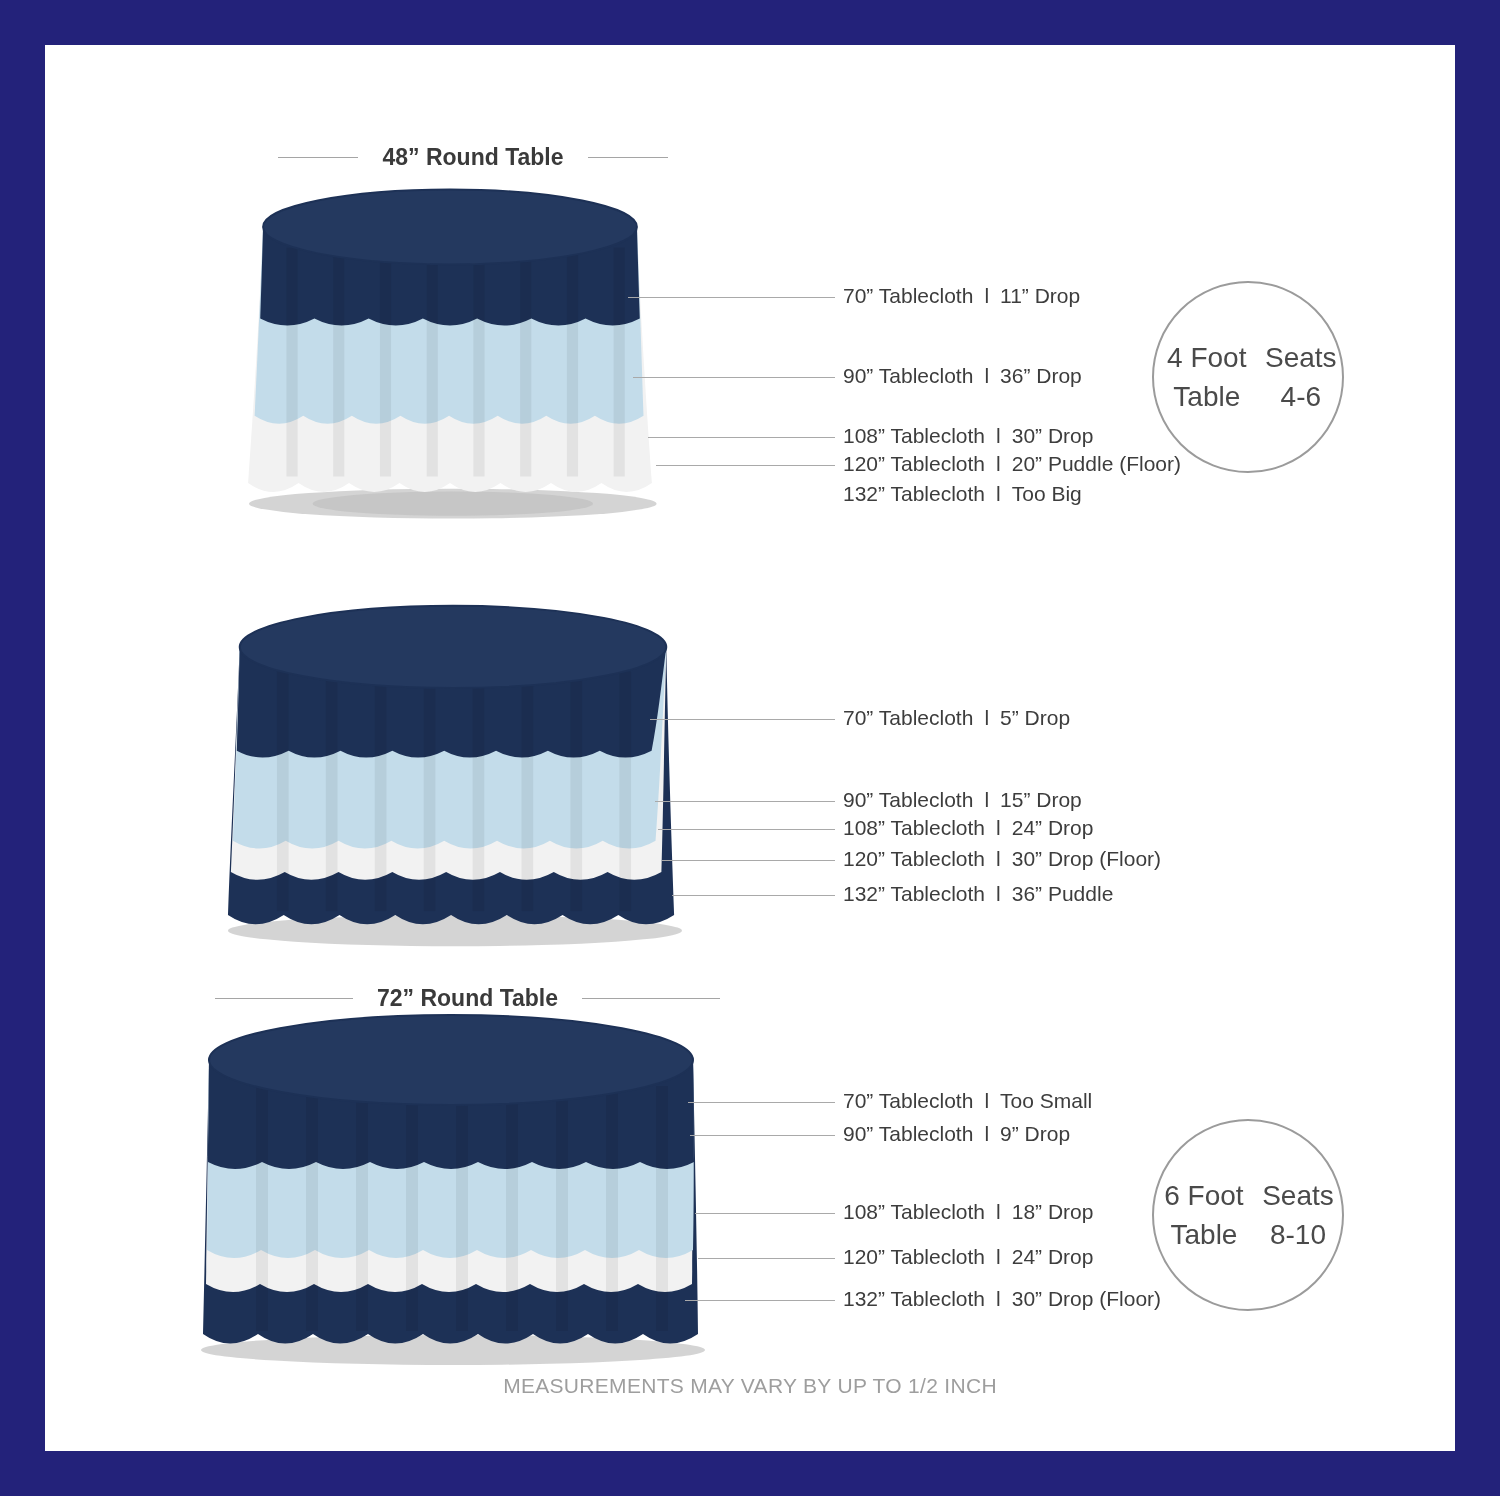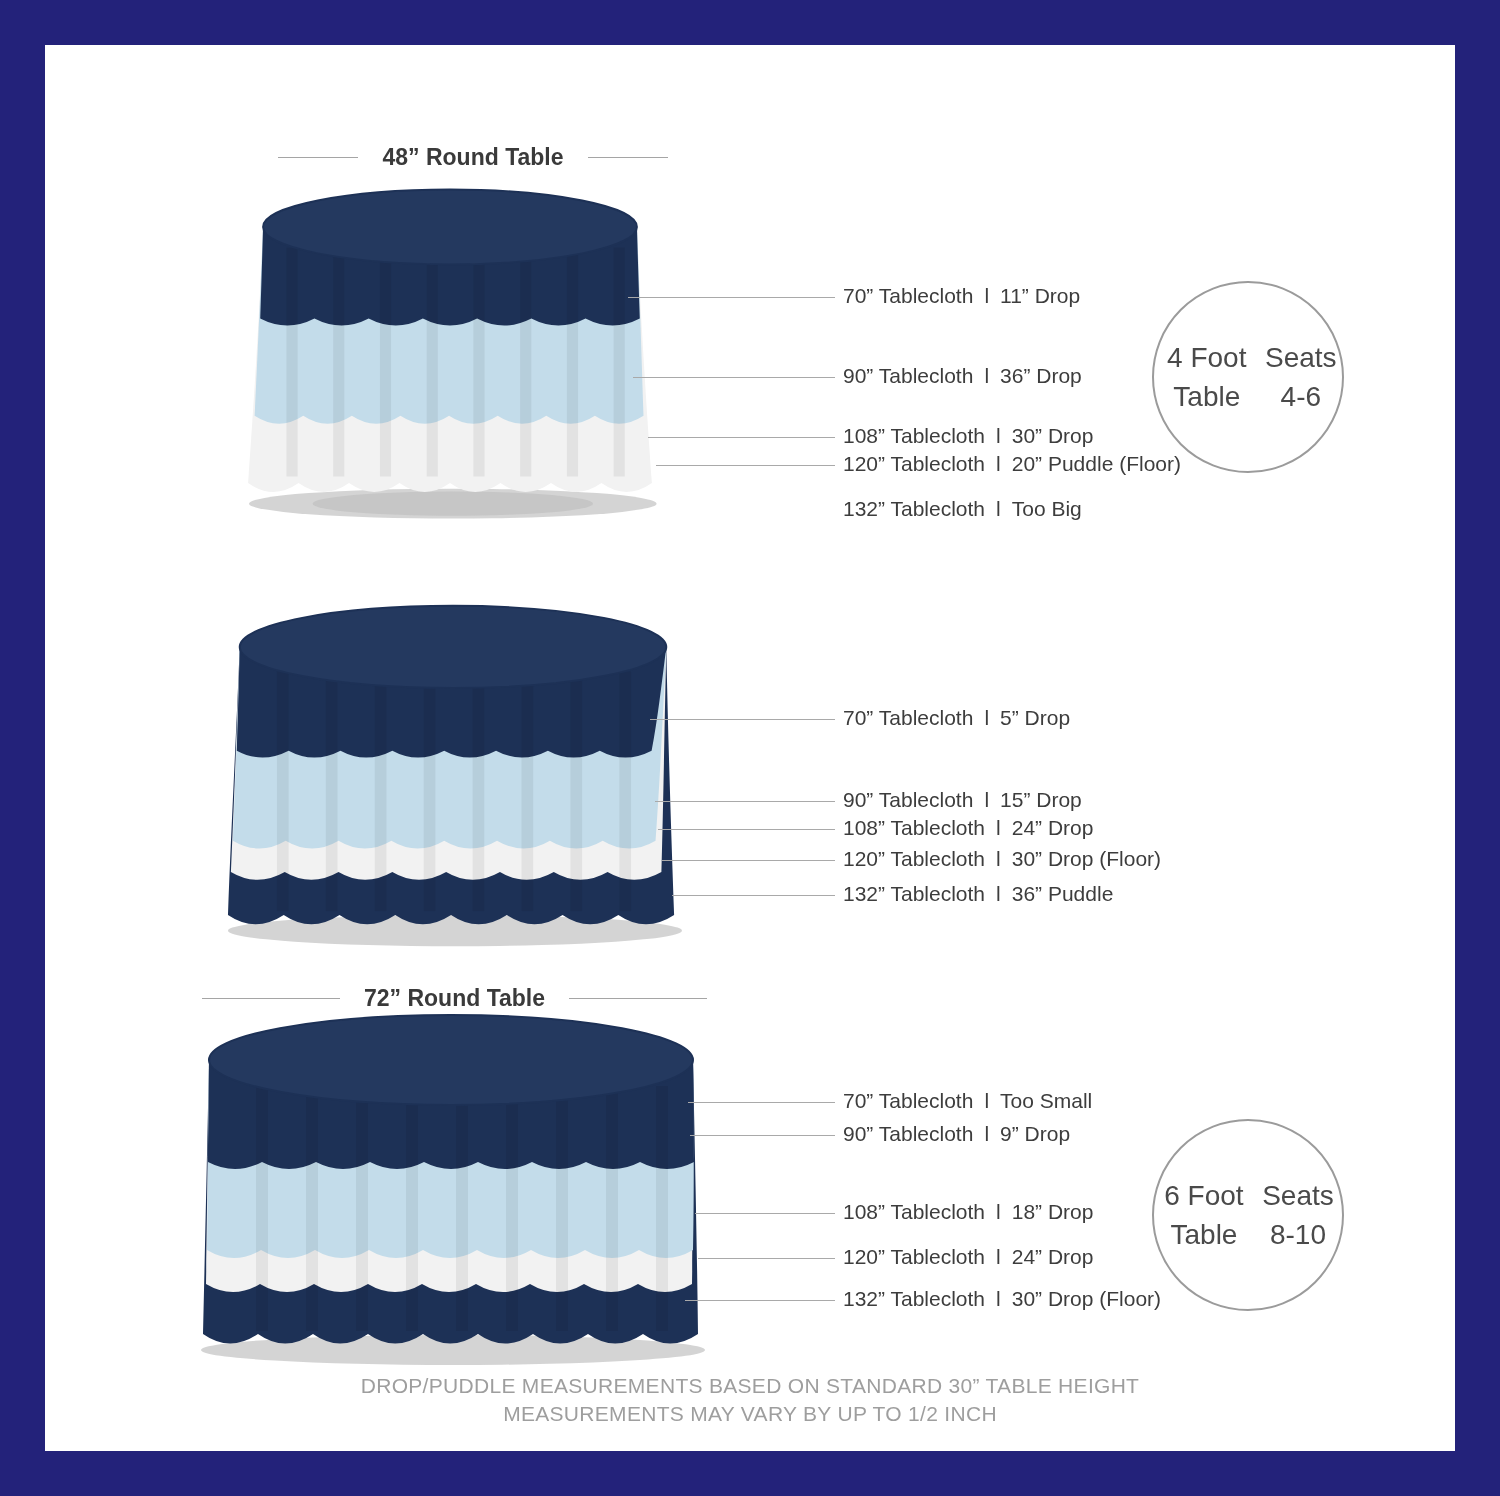--- a/index.html
+++ b/index.html
@@ -13,21 +13,21 @@
     font-size:80px;color:#2b3990;letter-spacing:-2px;
     text-shadow:2px 2px 0 #ffffff, 5px 6px 0 #c7cbdd;
     white-space:nowrap;
   }
 
   .title{position:absolute;display:flex;align-items:center;gap:24px;color:#3a3a3a;font-size:23px;font-weight:bold;}
   .rule{flex:1;height:0;border-top:1.5px solid #a5a5a5;}
   .title-text{white-space:nowrap;}
   .t1{left:278px;top:144px;width:390px;}
   .t2{left:228px;top:574px;width:455px;}
-  .t3{left:202px;top:985px;width:505px;justify-content:center;}
+  .t3{left:215px;top:985px;width:505px;justify-content:center;}
 
   .tbl{position:absolute;}
   .svg1{left:235px;top:182px;width:430px;height:346px;}
   .svg2{left:218px;top:598px;width:470px;height:362px;}
   .svg3{left:196px;top:1008px;width:510px;height:360px;}
 
   .line{position:absolute;height:0;border-top:1.5px solid #a9a9a9;}
   .s1l1{top:297px;left:628px;width:207px}
   .s1l2{top:377px;left:633px;width:202px}
   .s1l3{top:437px;left:648px;width:187px}
@@ -38,21 +38,21 @@
   .s2l4{top:860px;left:662px;width:173px}
   .s2l5{top:895px;left:672px;width:163px}
   .s3l1{top:1102px;left:688px;width:147px}
   .s3l2{top:1135px;left:690px;width:145px}
   .s3l3{top:1213px;left:695px;width:140px}
   .s3l4{top:1258px;left:698px;width:137px}
   .s3l5{top:1300px;left:685px;width:150px}
 
   .callout{position:absolute;left:843px;font-size:21px;color:#3d3d3d;white-space:nowrap;}
   .callout .sep{margin:0 11px;color:#3d3d3d;}
-  .s1c1{top:284px}.s1c2{top:364px}.s1c3{top:424px}.s1c4{top:452px}.s1c5{top:497px}
+  .s1c1{top:284px}.s1c2{top:364px}.s1c3{top:424px}.s1c4{top:452px}.s1c5{top:482px}
   .s2c1{top:706px}.s2c2{top:788px}.s2c3{top:816px}.s2c4{top:847px}.s2c5{top:882px}
   .s3c1{top:1089px}.s3c2{top:1122px}.s3c3{top:1200px}.s3c4{top:1245px}.s3c5{top:1287px}
 
   .circle{
     position:absolute;width:188px;height:188px;border:2px solid #9b9b9b;border-radius:50%;
     display:flex;flex-direction:row;align-items:center;justify-content:center;
     font-size:28px;color:#4a4a4a;line-height:1.4;background:#fff;text-align:center;
   }
   .c1{left:1152px;top:281px}
   .c2{left:1152px;top:716px}
@@ -209,16 +209,15 @@
   <div class="callout s3c5">
     <span class="sz">132” Tablecloth</span><span class="sep">l</span><span class="val">30” Drop (Floor)</span>
   </div>
 
   <div class="circle c3">
     <div>6 Foot Table</div>
     <div>Seats 8-10</div>
   </div>
 
   <div class="footer">
-    <div>DROP/PUDDLE MEASUREMENTS BASED ON STANDARD 30” TABLE HEIGHT</div>
     <div>MEASUREMENTS MAY VARY BY UP TO 1/2 INCH</div>
   </div>
 </div>
 
 </body></html>

